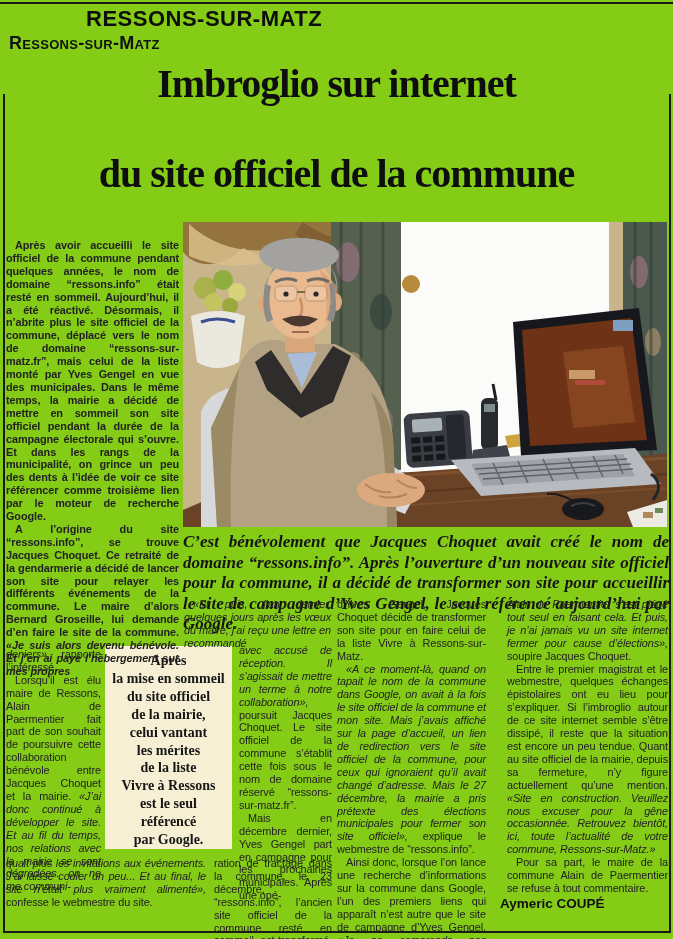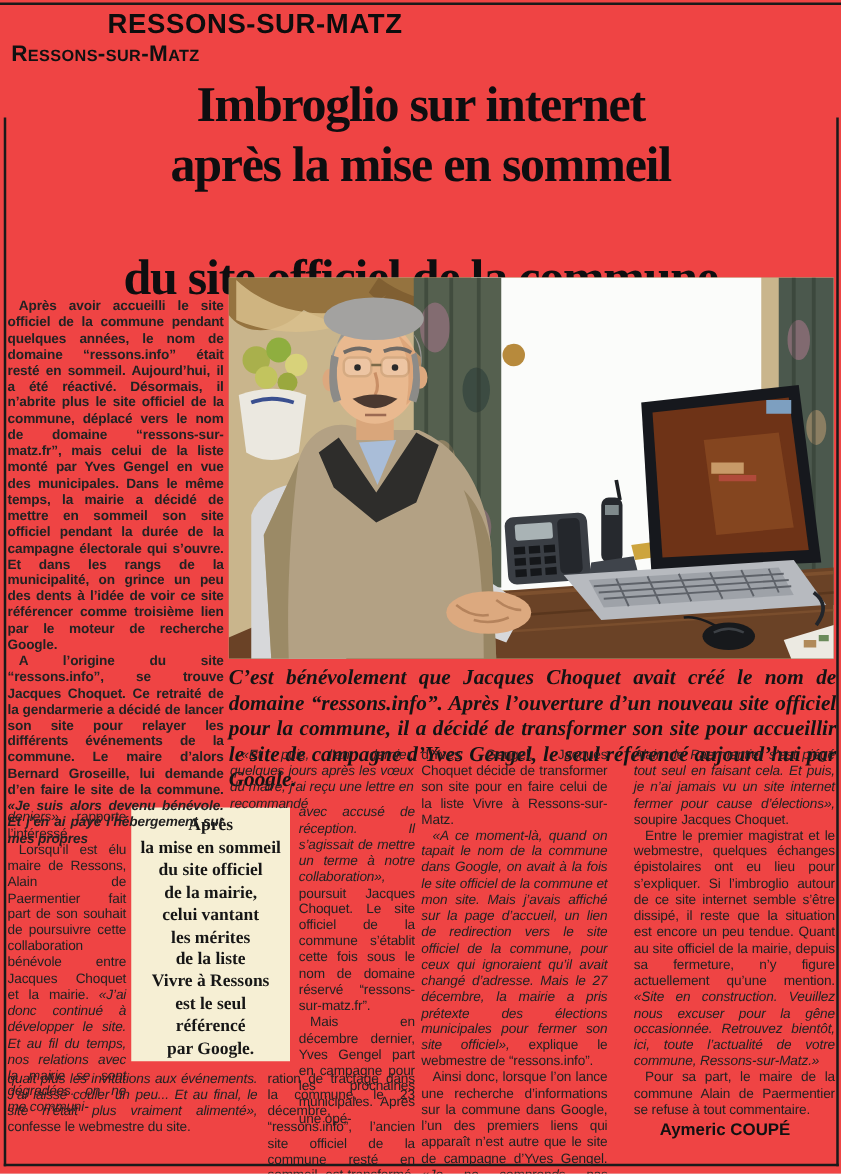--- a/index.html
+++ b/index.html
@@ -1,16 +1,16 @@
 <!DOCTYPE html>
 <html><head>
 <meta charset="utf-8">
 <style>
   html,body{margin:0;padding:0;background:#e8e8e8;}
-  .page{position:relative;width:673px;height:939px;background:#ef4444;overflow:hidden;
+  .page{position:relative;width:673px;height:939px;background:#84cc16;overflow:hidden;
         font-family:"Liberation Sans",sans-serif;color:#1c1c1e;}
   .rule{position:absolute;background:#1a1a1a;}
   .kicker{position:absolute;left:86px;top:6px;font-size:22px;font-weight:900;
           letter-spacing:0.5px;color:#0d0d0d;white-space:nowrap;}
   .section-label{position:absolute;left:9px;top:33px;font-size:18px;font-weight:bold;
           font-variant:small-caps;letter-spacing:0.3px;color:#111;}
   .headline{position:absolute;left:8px;top:60px;width:657px;text-align:center;
           font-family:"Liberation Serif",serif;font-weight:700;font-size:40px;
           line-height:48px;letter-spacing:-1px;color:#0e0e10;}
   .tcol{position:absolute;font-size:10.9px;line-height:12.9px;text-align:justify;
@@ -19,42 +19,41 @@
   .tcol p.noind{text-indent:0;}
   .it{font-style:italic;}
   .quote-box{position:absolute;left:105px;top:646px;width:127px;height:203px;
           background:#f6efd4;box-sizing:border-box;padding-top:6px;
           font-family:"Liberation Serif",serif;font-weight:700;
           font-size:14px;line-height:17.9px;text-align:center;color:#161616;
           white-space:pre-line;}
   .caption{position:absolute;left:183px;top:532px;width:486px;
           font-family:"Liberation Serif",serif;font-style:italic;font-weight:700;
           font-size:17px;line-height:20.5px;text-align:justify;color:#141414;}
-  .byline{position:absolute;left:500px;top:896px;width:160px;text-align:center;
+  .byline{position:absolute;left:500px;top:896px;width:160px;text-align:left;
           font-size:13.5px;font-weight:bold;color:#111;}
   .photo{position:absolute;left:183px;top:222px;width:484px;height:305px;
           background:#b9a77e;}
   .photo svg{display:block;width:100%;height:100%;}
 </style>
 </head>
 <body>
 
 <div class="page">
 
   <div class="rule" style="left:0;top:2px;width:673px;height:2px;"></div>
   <div class="rule" style="left:3px;top:94px;width:2px;height:839px;"></div>
   <div class="rule" style="left:669px;top:94px;width:2px;height:839px;"></div>
   <div class="rule" style="left:3px;top:931px;width:668px;height:2px;"></div>
 
   <div class="kicker">RESSONS-SUR-MATZ</div>
   <div class="section-label">Ressons-sur-Matz</div>
 
   <h1 class="headline" style="margin:0;">
     <span style="display:block;">Imbroglio sur internet</span>
-    <span style="display:block;">après la mise en sommeil</span>
     <span style="display:block;margin-top:42px;">du site officiel de la commune</span>
   </h1>
 
   <div class="photo">
     <svg viewBox="0 0 484 305" preserveAspectRatio="none">
 
       <rect width="484" height="305" fill="#c9b58c"></rect>
 
       <rect x="194" y="0" width="232" height="250" fill="#fbfcfa"></rect>
       <rect x="194" y="0" width="14" height="250" fill="#e8e9e2"></rect>

